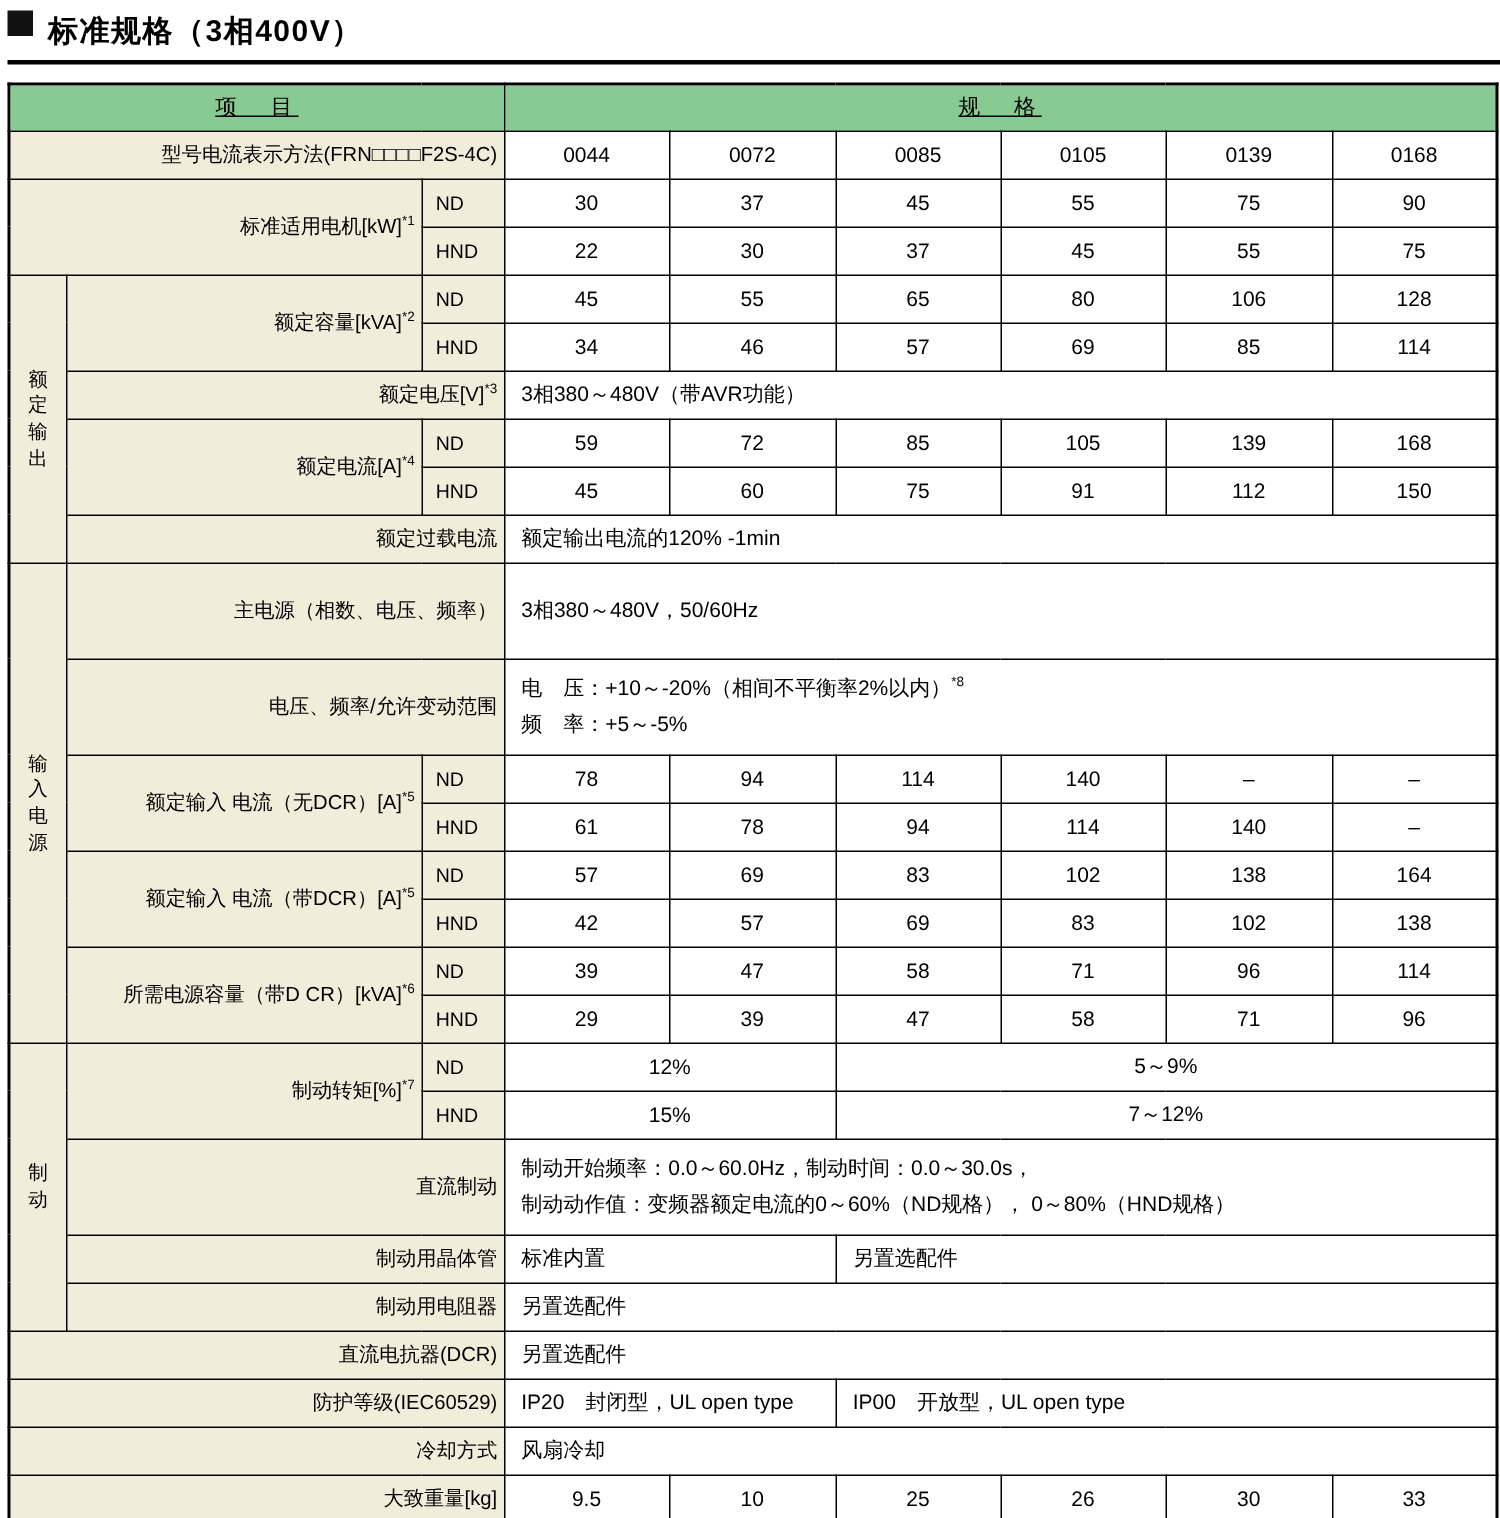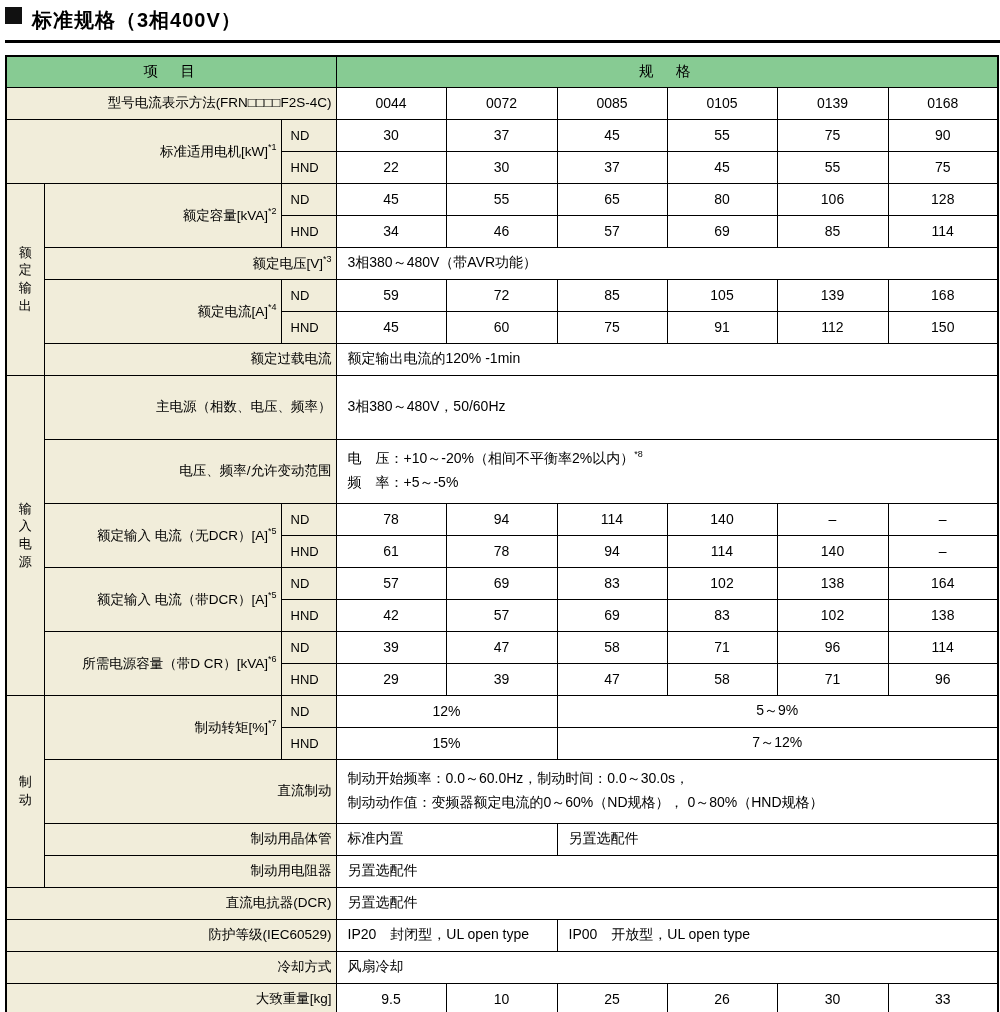--- a/index.html
+++ b/index.html
@@ -31,20 +31,21 @@
   td { border: 1px solid #000; font-size: 14px; padding: 0; overflow: hidden; }
   tr { height: 32px; }
   tr.hd { height: 31px; }
   tr.tall { height: 64px; }
 
   td.hdr {
     background: #87cb93;
     text-align: center;
     font-size: 14.5px;
     letter-spacing: 4px;
+    text-decoration: underline;
   }
   td.lbl  { background: #f1edda; text-align: right; padding: 2px 4px 2px 10px; font-size: 13.5px; }
   td.sub  { background: #f1edda; padding-left: 9px; font-size: 13px; margin-top: 47px; }
   td.g    { background: #f1edda; text-align: center; font-size: 13px; }
   td.g span { display: inline-block; width: 15px; word-break: break-all; line-height: 1.35; }
   td.val  { background: #fff; text-align: center; }
   td.vall { background: #fff; text-align: left; padding-left: 11px; }
   .ln { line-height: 1.7; }
   sup { font-size: 9px; vertical-align: super; }
 </style>

